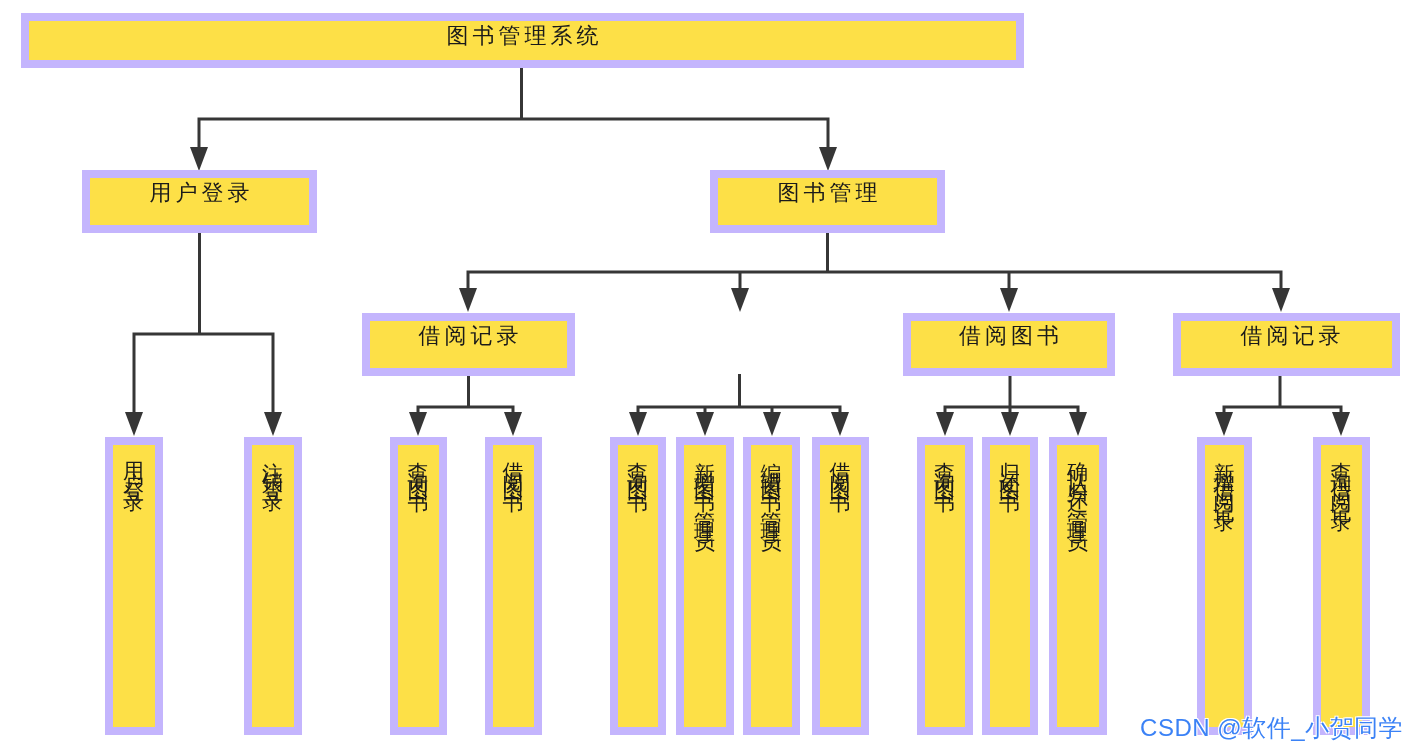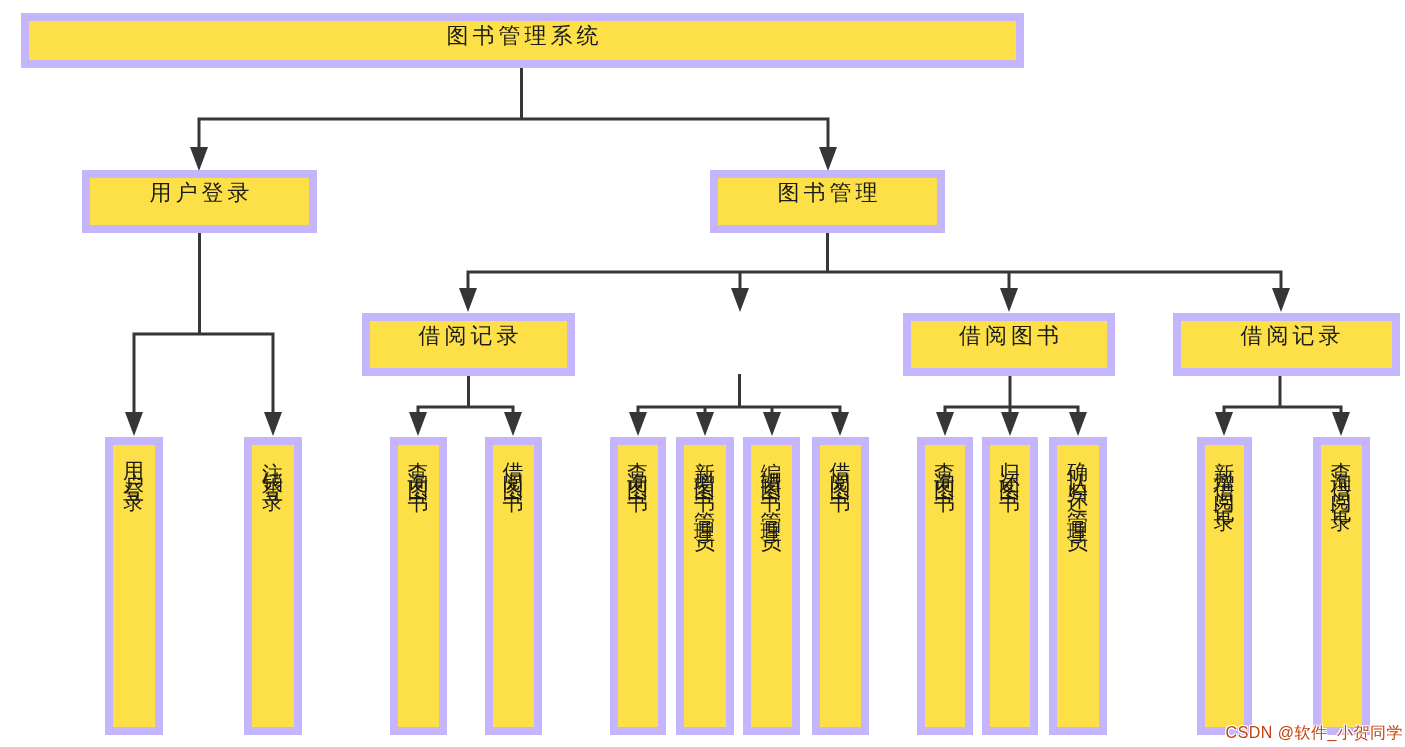--- a/index.html
+++ b/index.html
@@ -15,21 +15,21 @@
     color:#1a1a1a;
   }
   .h-label{font-size:22px;letter-spacing:4px;margin-right:-4px;white-space:nowrap;}
   .v-label{
     writing-mode:vertical-rl;text-orientation:mixed;
     font-size:21px;letter-spacing:10px;margin-bottom:-10px;
     line-height:1.1;white-space:nowrap;
   }
   #watermark{
     position:absolute;z-index:5;right:2px;bottom:3px;
-    font-size:16px;color:#c2410c;letter-spacing:0.5px;
+    font-size:24px;color:#3b82f6;letter-spacing:0.5px;
     text-shadow:-1px -1px 0 #ffffff,1px -1px 0 #ffffff,-1px 1px 0 #ffffff,1px 1px 0 #ffffff;
     white-space:nowrap;
   }
 </style>
 </head>
 <body>
 
 <div id="diagram">
 
   <svg id="edges" width="1405" height="747" viewBox="0 0 1405 747">

